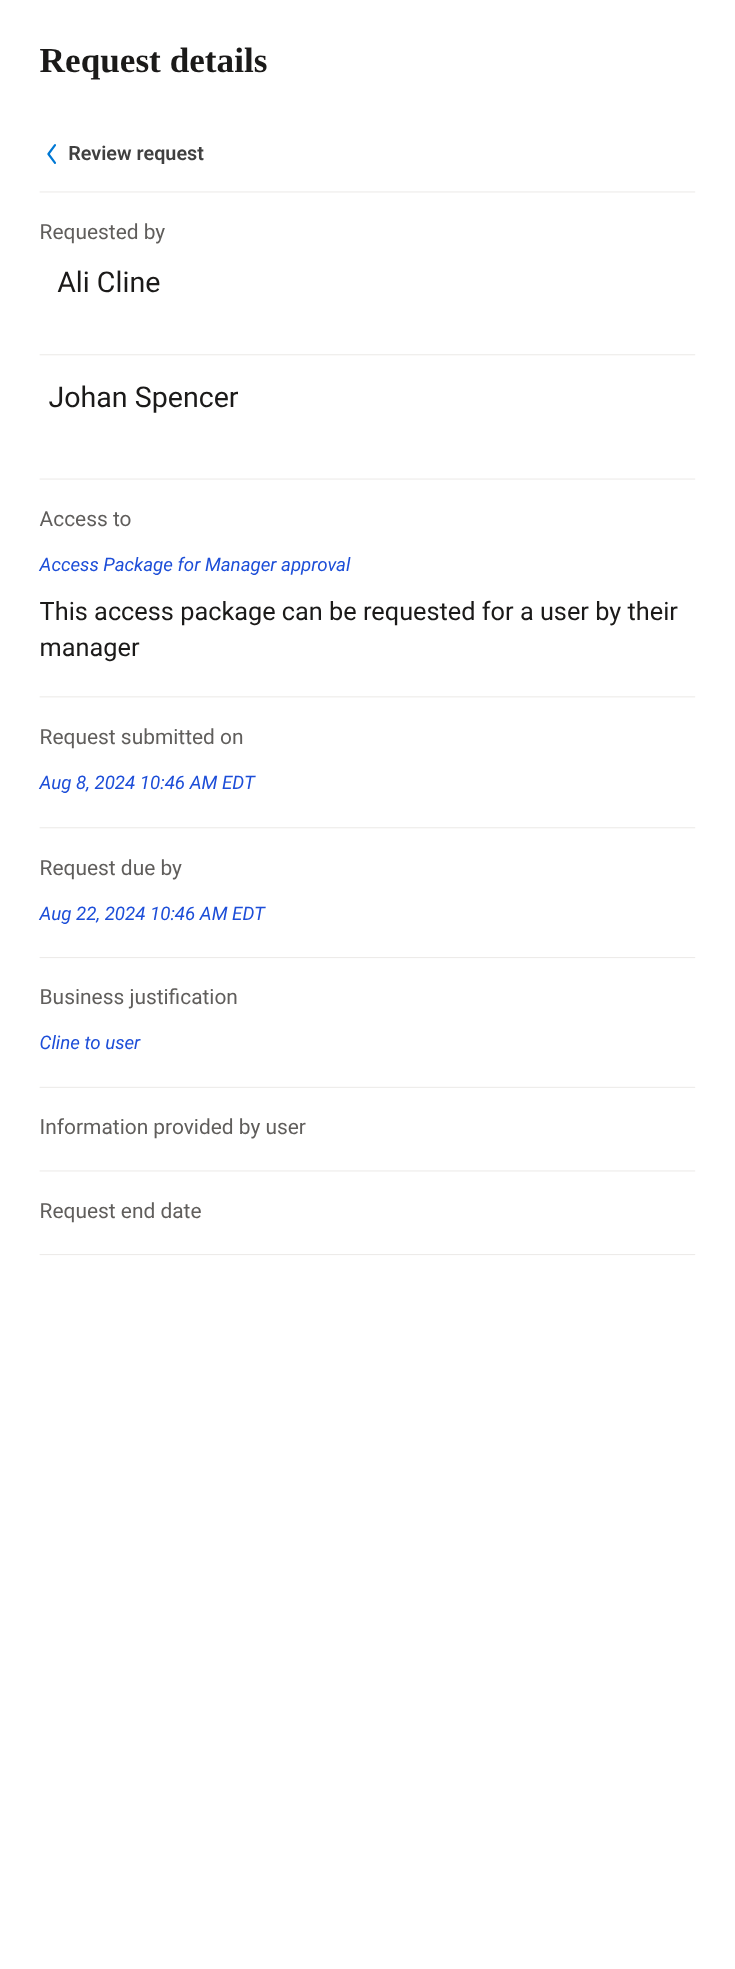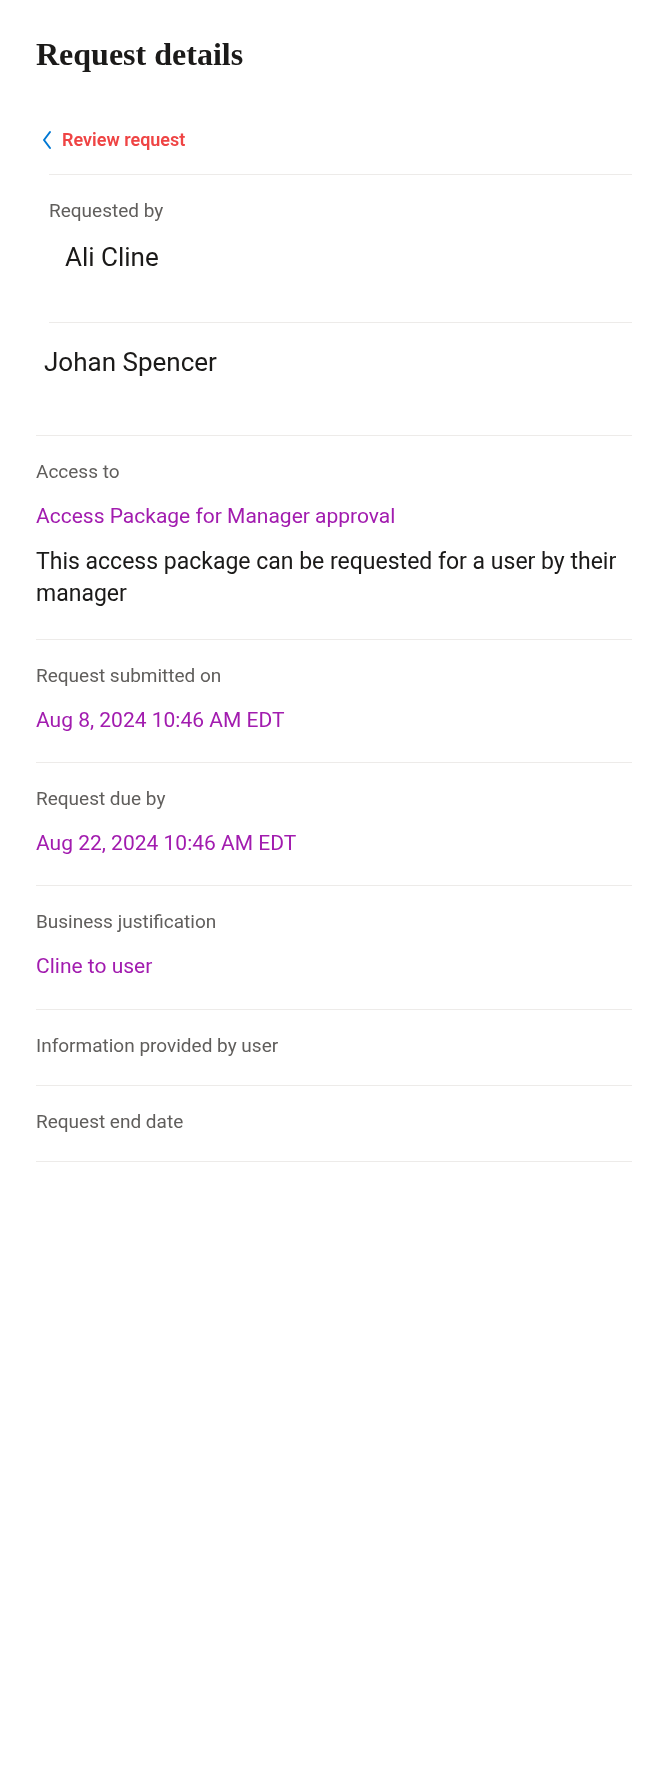--- a/index.html
+++ b/index.html
@@ -19,54 +19,54 @@
       font-size: 32px;
       font-weight: 600;
       color: #1b1a19;
       margin-bottom: 56px;
       font-family: Liberation Serif, serif;
     }
     .review-link {
       display: inline-flex;
       align-items: flex-end;
       gap: 8px;
-      color: #ef4444;
+      color: #404040;
       font-size: 18px;
       font-weight: 600;
       text-decoration: none;
       cursor: pointer;
       padding-bottom: 24px;
       padding-left: 4px;
     }
     .chevron-left {
       width: 14px;
       height: 20px;
       flex-shrink: 0;
     }
     .section {
       border-bottom: 1px solid #edebe9;
       padding: 24px 0 28px 0;
     }
     .first-section {
       border-top: 1px solid #edebe9;
-      margin-left: 13px;
     }
     .section-label {
       font-size: 19px;
       color: #605e5c;
       font-weight: 400;
       margin-bottom: 20px;
     }
     .section-label.no-margin {
       margin-bottom: 0;
     }
     .section-value {
-      font-size: 21px;
-      color: #a21caf;
+      font-size: 17px;
+      color: #1d4ed8;
       line-height: 1.3;
+      font-style: italic;
     }
     .person-name {
       font-size: 26px;
       color: #1b1a19;
       margin-left: 16px;
       margin-bottom: 22px;
     }
     .person-name.indented {
       margin-left: 8px;
       margin-bottom: 30px;

